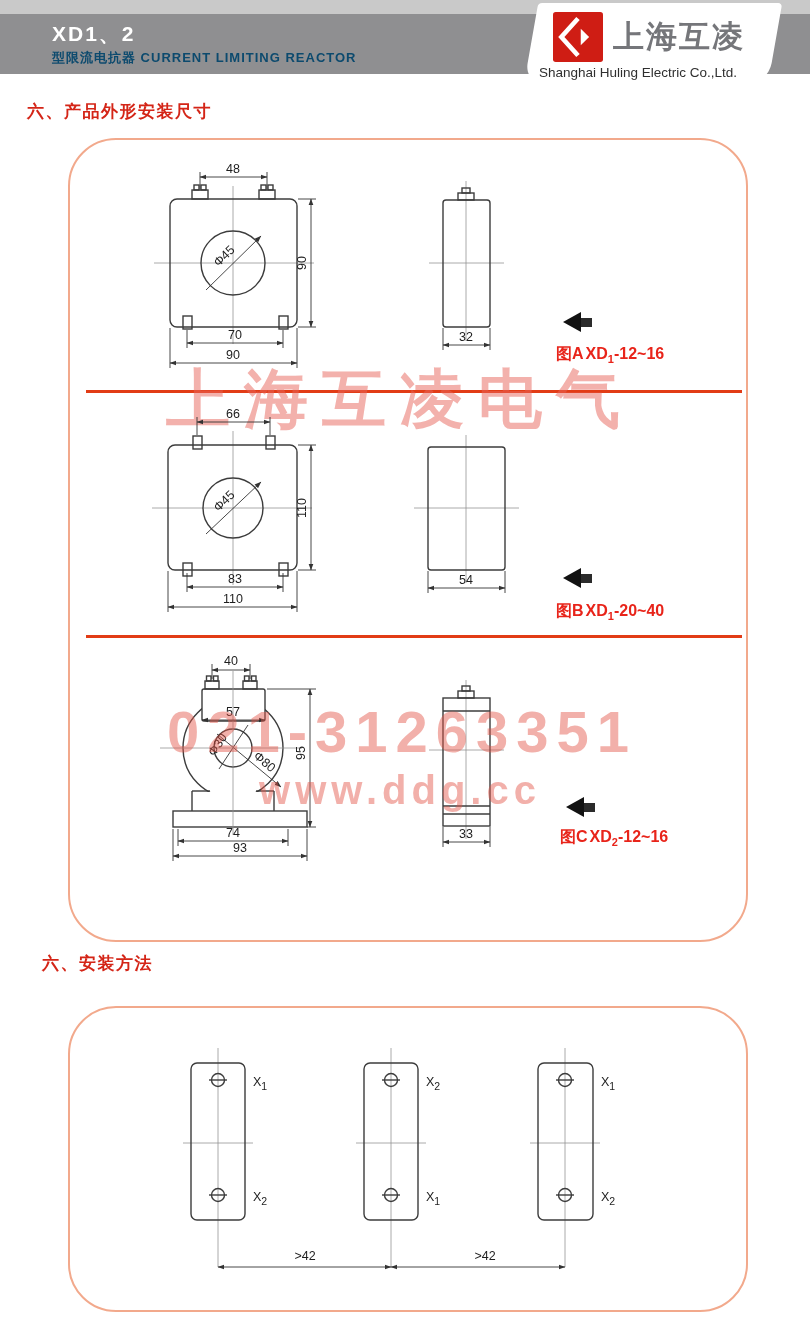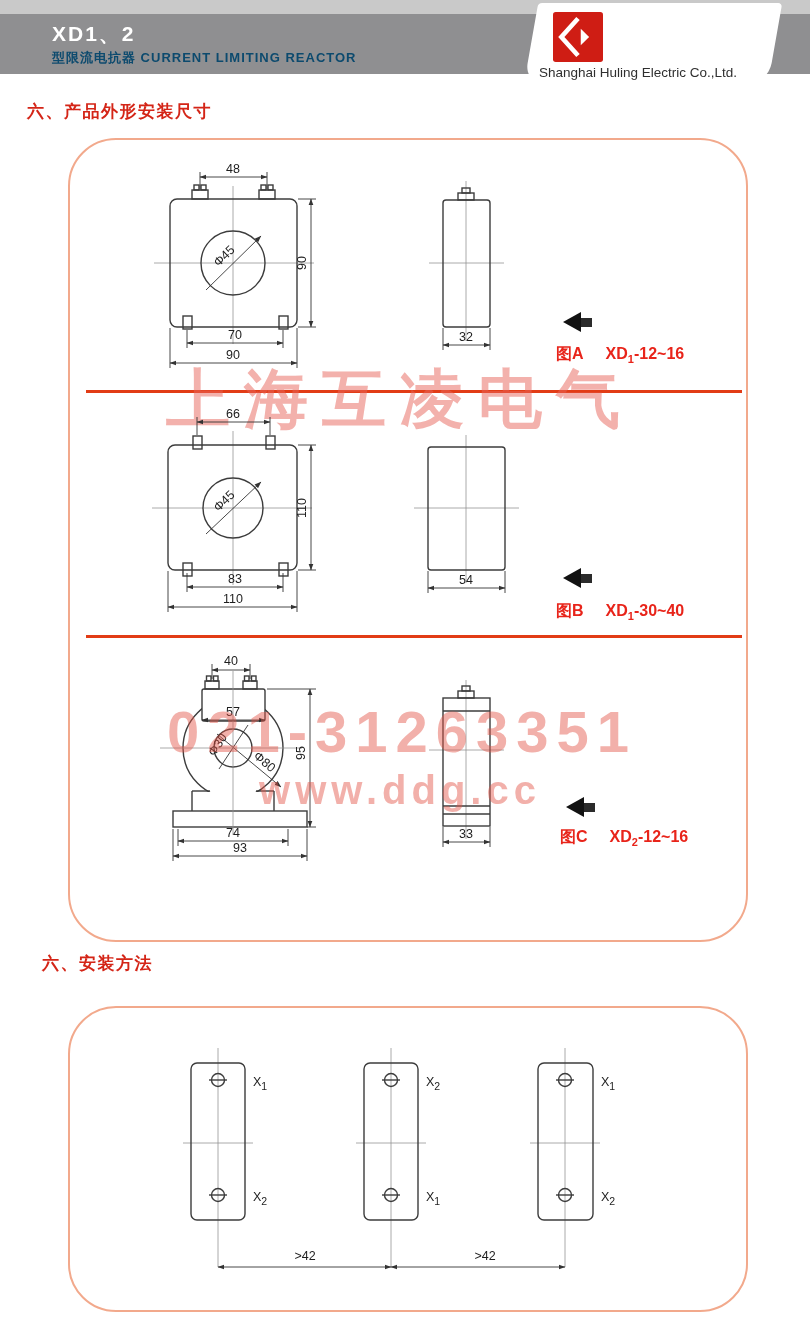--- a/index.html
+++ b/index.html
@@ -27,21 +27,21 @@
   .rbox{border:2px solid #f2a98c;border-radius:48px;background:transparent;}
   .box1{left:68px;top:138px;width:676px;height:800px;}
   .box2{left:68px;top:1006px;width:676px;height:302px;}
 
   .divider{height:2.5px;background:#e23c16;}
   .div1{left:86px;top:390px;width:656px;}
   .div2{left:86px;top:635px;width:656px;}
 
   
   .fig-label{color:#e8241a;font-size:16px;font-weight:bold;white-space:nowrap;}
-  .fig-label .figmodel{margin-left:22px;}
+  .fig-label .figmodel{margin-left:2px;}
   .fig-label sub{font-size:11px;}
 
   
   .wm{font-weight:bold;text-align:center;white-space:nowrap;pointer-events:none;}
   .wm1{left:105px;top:356px;width:590px;font-size:64px;letter-spacing:14px;color:rgba(232,100,90,.5);}
   .wm2{left:92px;top:698px;width:620px;font-size:58px;letter-spacing:8px;color:rgba(226,82,70,.46);}
   .wm3{left:105px;top:768px;width:590px;font-size:40px;letter-spacing:5px;color:rgba(226,82,70,.46);}
 
   
   svg text{font-family:"Liberation Sans","DejaVu Sans",sans-serif;font-size:12.5px;fill:#1e1e1e;}
@@ -58,20 +58,21 @@
 <div class="abs gray-band"></div>
 <div class="abs model-title">XD1、2</div>
 <div class="abs model-subtitle">型限流电抗器 CURRENT LIMITING REACTOR</div>
 
 <div class="abs logo-panel">
   <svg class="abs logo-box" viewBox="0 0 54 54">
     <rect width="54" height="54" rx="3" fill="#cf1d14"></rect>
     <path d="M27 7 L9 27 L27 47" stroke="#fff" stroke-width="5" fill="none"></path>
     <path d="M30 18 L39 27 L30 36 Z" fill="#fff"></path>
   </svg>
+  <div class="abs brand-name">上海互凌</div>
   <div class="abs company-en">Shanghai Huling Electric Co.,Ltd.</div>
 </div>
 
 <div class="abs sec-title sec1">六、产品外形安装尺寸</div>
 <div class="abs rbox box1"></div>
 
 <svg class="abs" style="left:100px;top:160px;" width="480" height="228">
   <defs>
     <marker id="arwA" markerWidth="8" markerHeight="8" viewBox="0 0 10 10" refX="9" refY="5" orient="auto-start-reverse">
       <path d="M0,1.5 L9.5,5 L0,8.5 Z" fill="#333"></path>
@@ -188,21 +189,21 @@
   <text x="135" y="175" text-anchor="middle">83</text>
   <text x="133" y="195" text-anchor="middle">110</text>
   <text x="366" y="176" text-anchor="middle">54</text>
 </svg>
 
 <svg class="abs" style="left:563px;top:566px;" width="32" height="24">
   <polygon points="0,12 18,2 18,22" fill="#121212"></polygon>
     <rect x="18" y="8" width="11" height="9" fill="#2b2b2b"></rect>
 </svg>
 <div class="abs fig-label" style="left:556px;top:601px;">
-  <span class="figname">图B</span><span class="figmodel"><span>XD</span><sub>1</sub><span>-30~40</span></span>
+  <span class="figname">图B</span><span class="figmodel"><span>XD</span><sub>1</sub><span>-20~40</span></span>
 </div>
 
 <div class="abs divider div2"></div>
 
 <svg class="abs" style="left:100px;top:653px;" width="480" height="220">
   <defs>
     <marker id="arwC" markerWidth="8" markerHeight="8" viewBox="0 0 10 10" refX="9" refY="5" orient="auto-start-reverse">
       <path d="M0,1.5 L9.5,5 L0,8.5 Z" fill="#333"></path>
     </marker>
   </defs>

